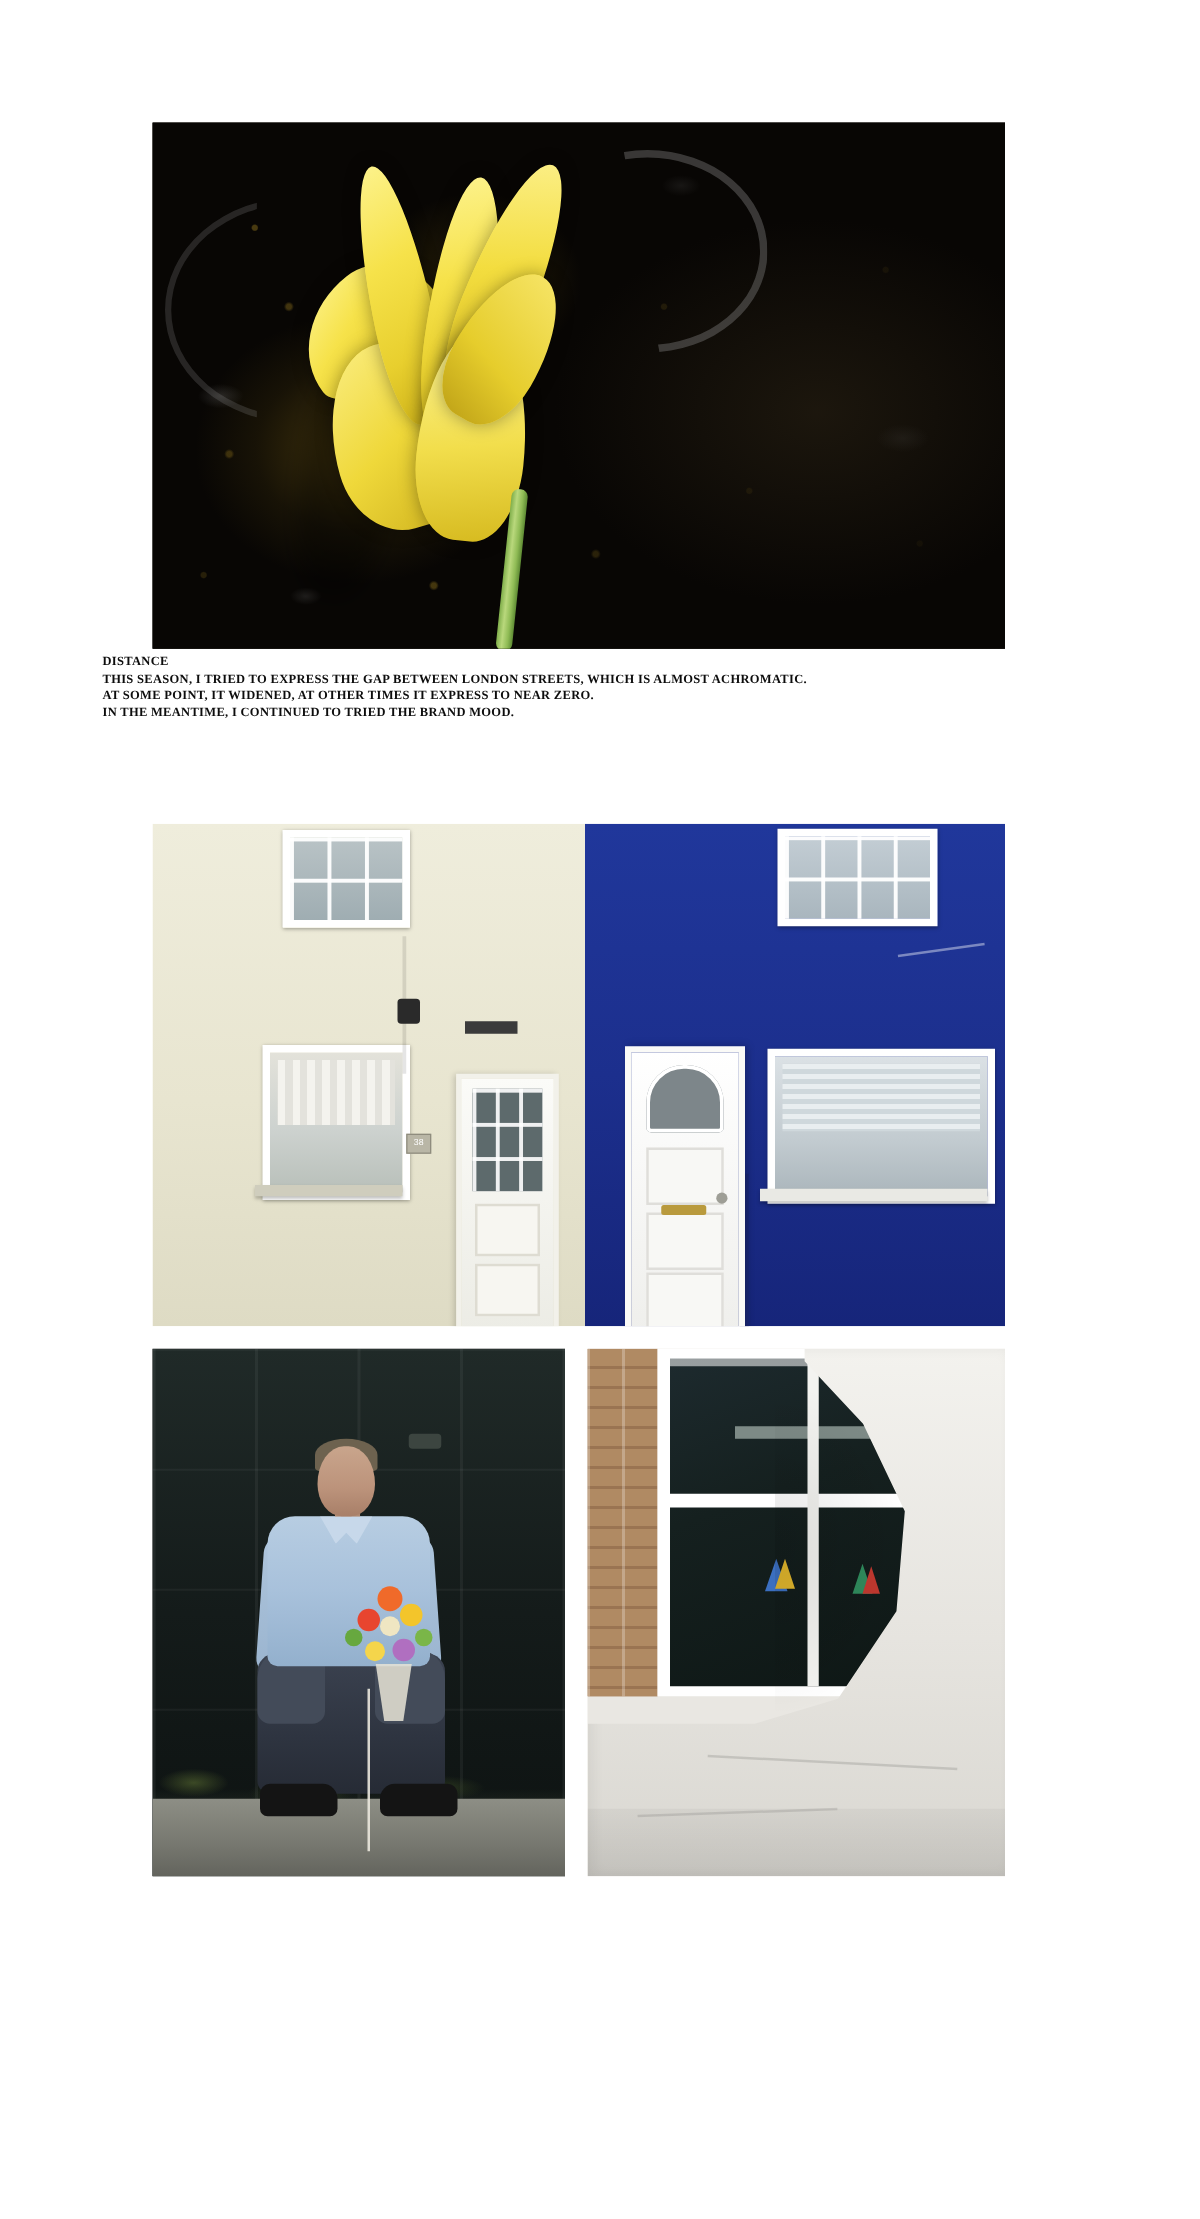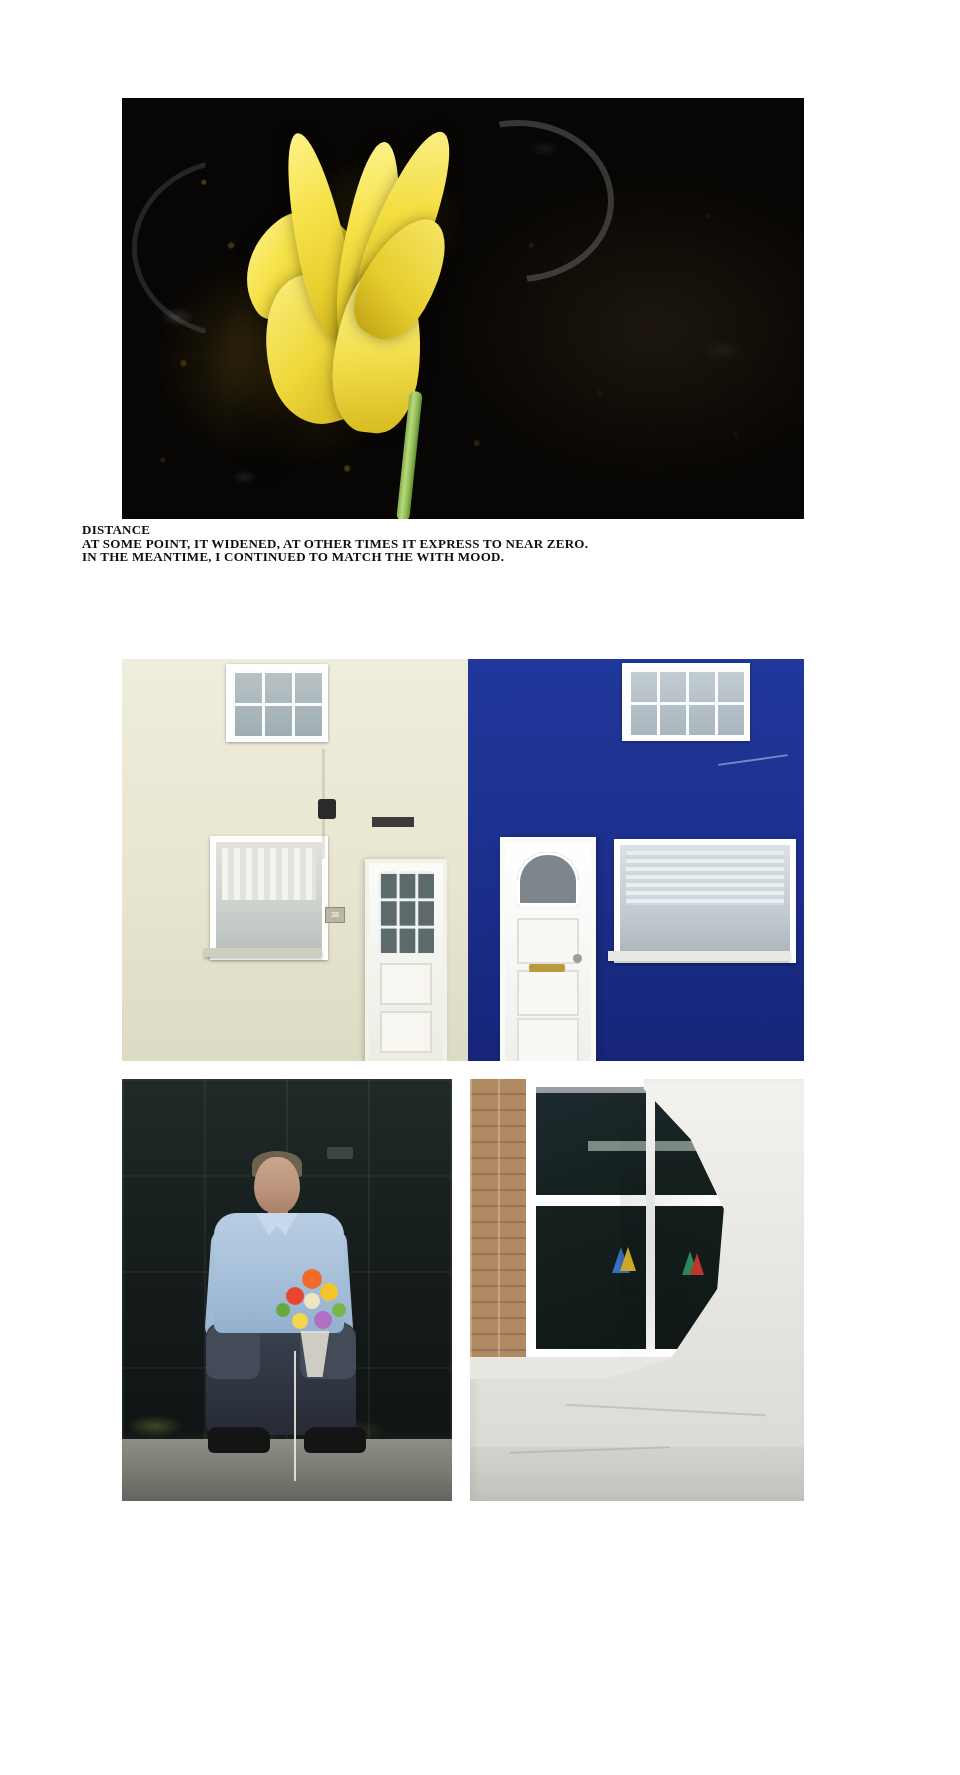--- a/index.html
+++ b/index.html
@@ -140,21 +140,21 @@
     border-radius: 40%;
   }
 
   
   .caption {
     position: absolute;
     left: 82px;
     top: 523px;
     width: 620px;
     font-family: "Liberation Serif", serif;
-    font-size: 13px;
+    font-size: 10px;
     line-height: 13.6px;
     letter-spacing: 0.25px;
     font-weight: 700;
     color: #0d0d0d;
   }
   .caption .cap-line { white-space: nowrap; }
 
   
   .houses-figure {
     position: absolute;
@@ -510,22 +510,23 @@
       <div class="petal p2"></div>
       <div class="petal p3"></div>
       <div class="petal p6"></div>
       <div class="petal p7"></div>
       <div class="stem"></div>
     </div>
   </figure>
 
   <div class="caption">
     <div class="cap-line">DISTANCE</div>
+    <div class="cap-line">THIS SEASON, I TRIED TO EXPRESS THE GAP BETWEEN LONDON STREETS, WHICH IS ALMOST ACHROMATIC.</div>
     <div class="cap-line">AT SOME POINT, IT WIDENED, AT OTHER TIMES IT EXPRESS TO NEAR ZERO.</div>
-    <div class="cap-line">IN THE MEANTIME, I CONTINUED TO MATCH THE WITH MOOD.</div>
+    <div class="cap-line">IN THE MEANTIME, I CONTINUED TO TRIED THE BRAND MOOD.</div>
   </div>
 
   <figure class="houses-figure">
     <div class="house-cream">
       <div class="win win-c-top">
         <div class="pane-grid"></div>
       </div>
       <div class="win win-c-low">
         <div class="curtain"></div>
       </div>

